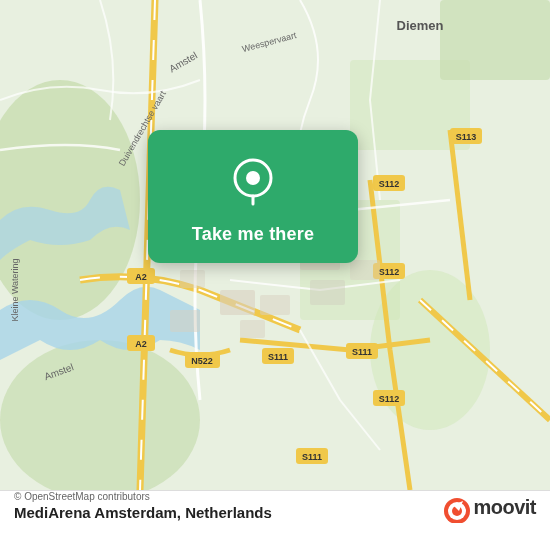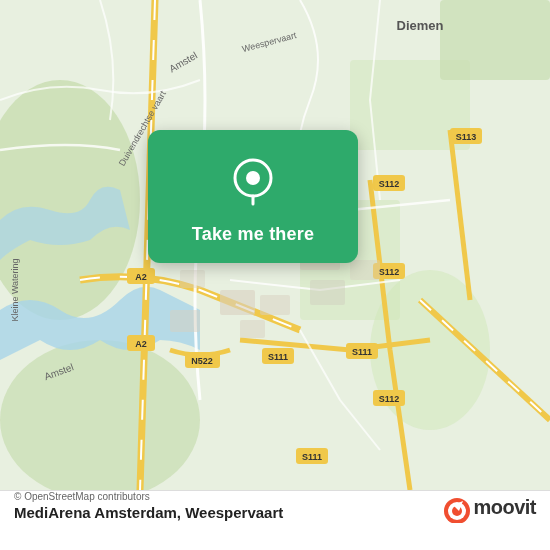--- a/index.html
+++ b/index.html
@@ -208,21 +208,21 @@
       <circle cx="26" cy="20" r="7" fill="white"></circle>
       <path d="M26,38 Q26,38 26,46" stroke="white" stroke-width="3" fill="none" stroke-linecap="round"></path>
     </svg>
     <button id="take-me-there-btn">Take me there</button>
   </div>
 </div>
 
 <div id="footer-bar">
   <div id="footer-left">
     <span id="osm-credit">© OpenStreetMap contributors</span>
-    <span id="location-name">MediArena Amsterdam, Weespervaart</span>
+    <span id="location-name">MediArena Amsterdam, Netherlands</span>
   </div>
   <div id="moovit-logo">
     <svg id="moovit-icon" viewBox="0 0 32 32" xmlns="http://www.w3.org/2000/svg">
       <circle cx="16" cy="20" r="13" fill="#f04e30"></circle>
       <circle cx="16" cy="20" r="9" fill="white"></circle>
       <circle cx="16" cy="20" r="5" fill="#f04e30"></circle>
 
       <path d="M12,14 L22,10 L18,20 Z" fill="white"></path>
     </svg>
     <span id="moovit-text">moovit</span>

